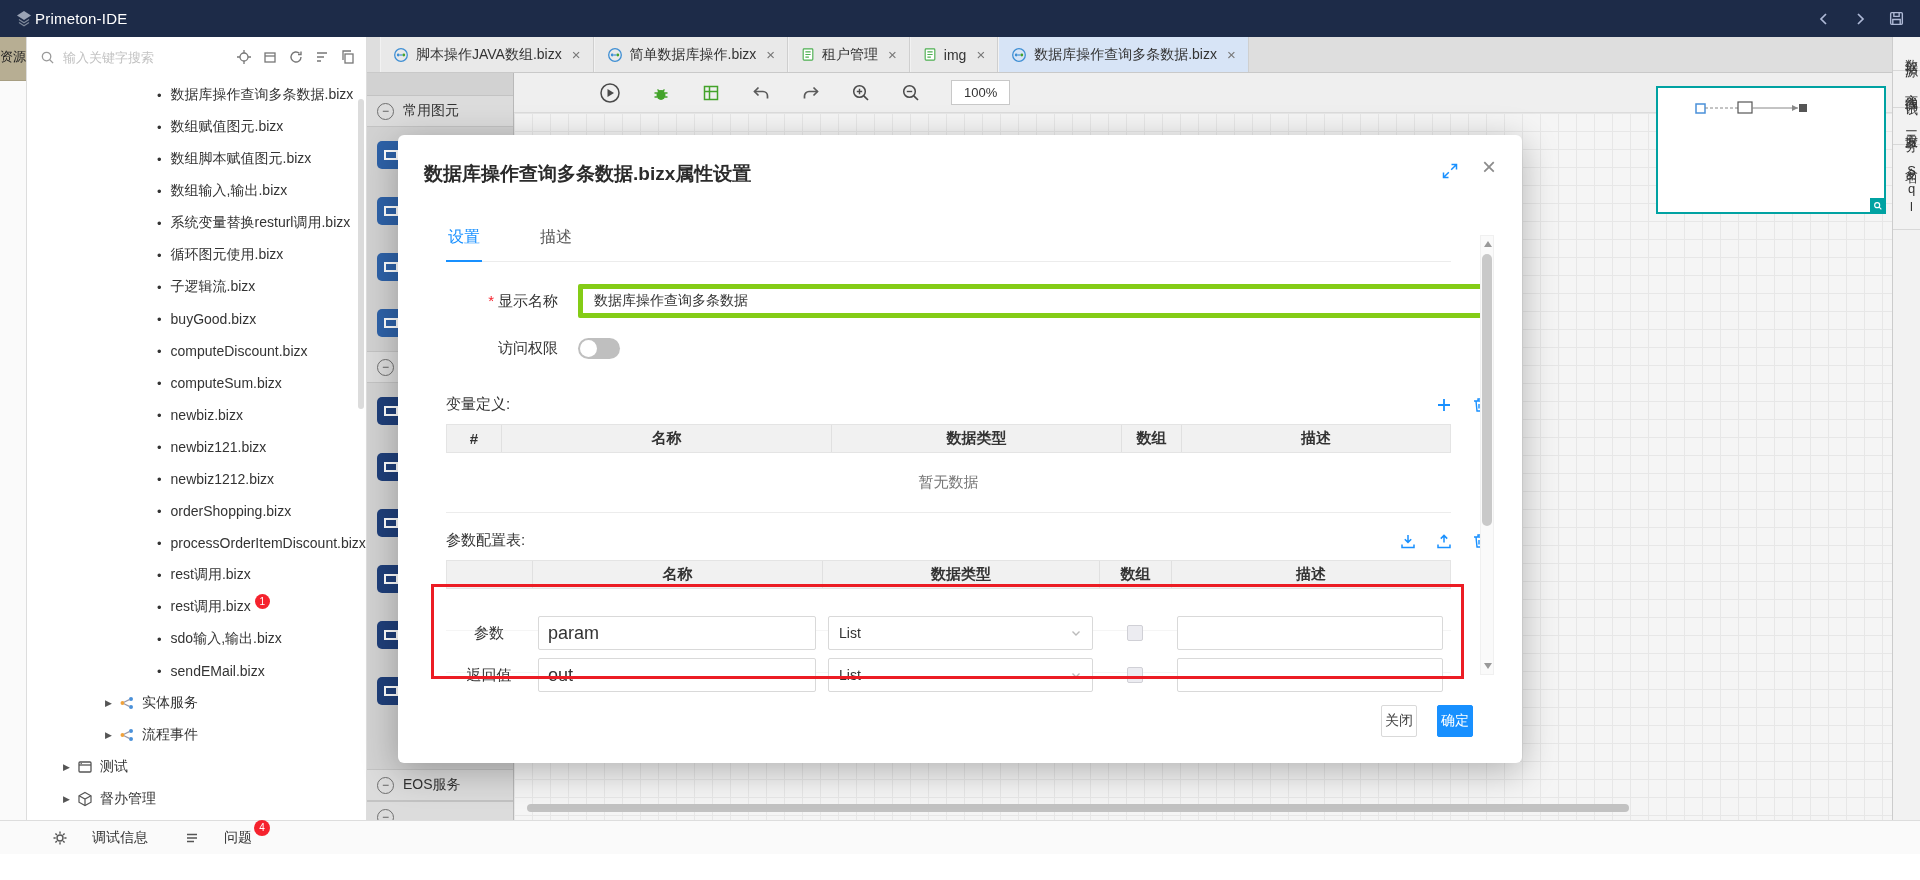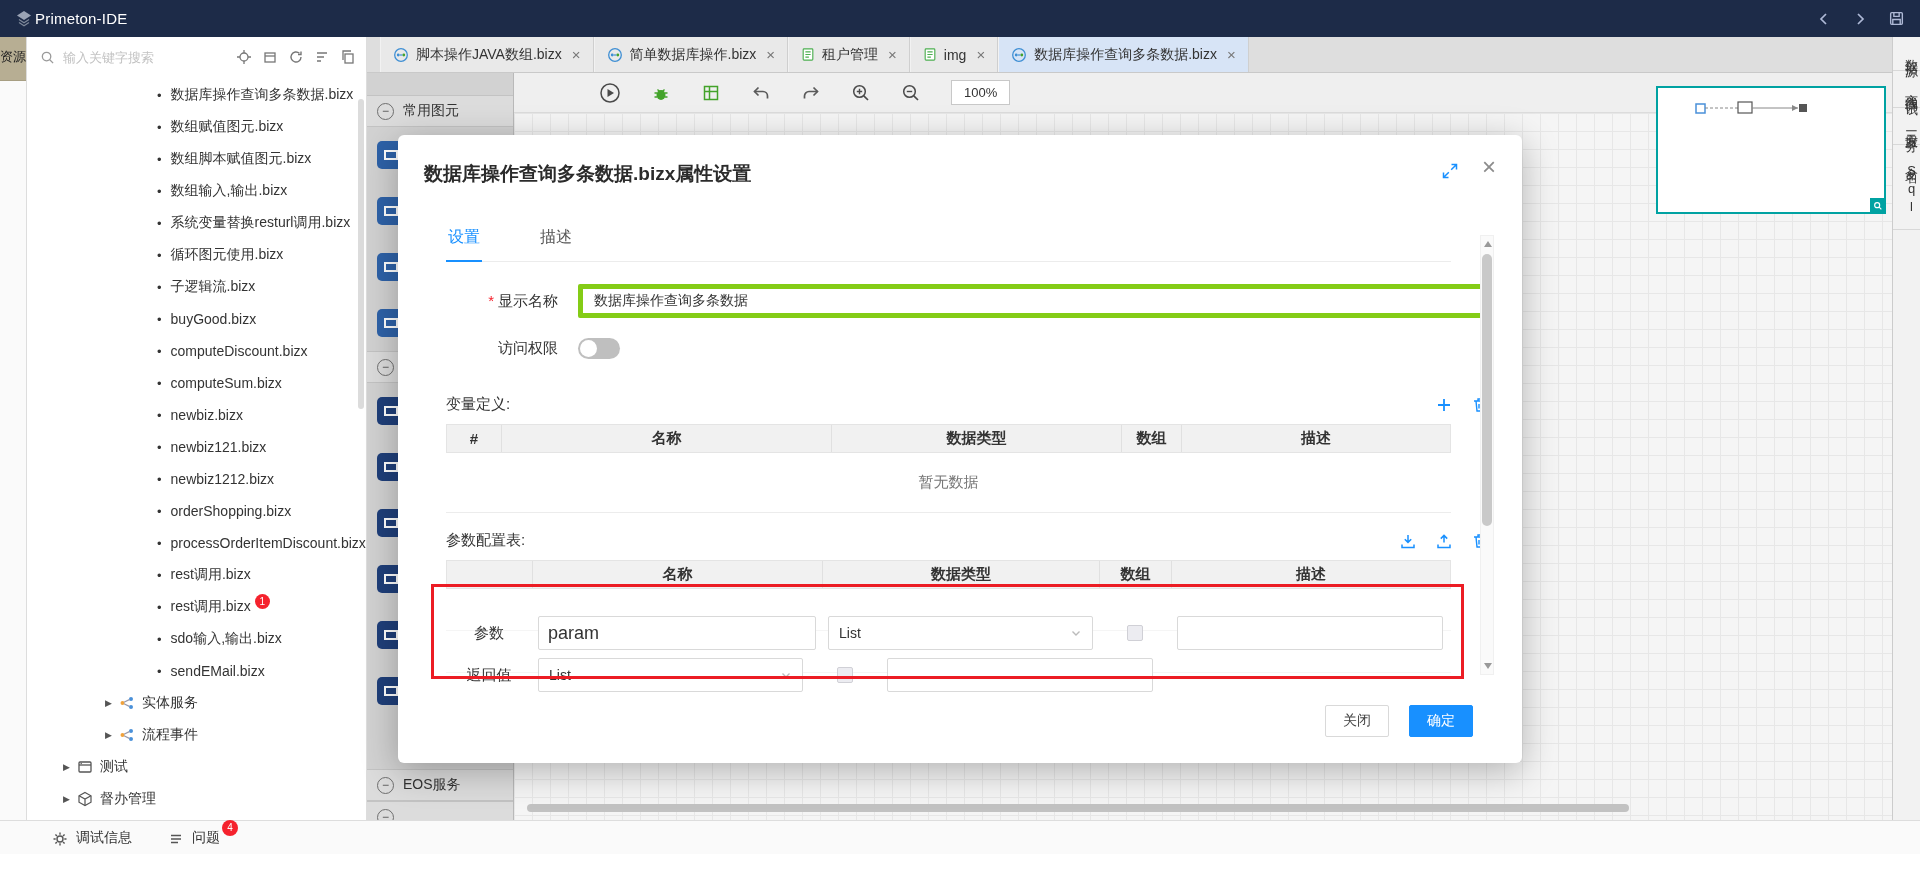--- a/index.html
+++ b/index.html
@@ -76,21 +76,21 @@
   .minimap-handle { position:absolute; right:-2px; bottom:-2px; width:16px; height:16px; background:#00a2a2; display:flex; align-items:center; justify-content:center; }
   .h-scrollbar { position:absolute; bottom:8px; left:13px; width:1102px; height:8px; background:#c2c2c2; border-radius:4px; z-index:3; }
 
   
   .right-strip { width:28px; background:#f2f2f2; border-left:1px solid #ccc; display:flex; flex-direction:column; }
   .strip-item { writing-mode:vertical-rl; text-orientation:upright; font-size:13px; color:#333; letter-spacing:3px;
     padding:12px 0; margin:0 auto; border-bottom:1px solid #d8d8d8; width:100%; text-align:center; }
 
   
   .bottom-bar { height:34px; background:#fafafa; border-top:1px solid #ddd; display:flex; align-items:center; gap:36px; padding-left:52px; font-size:14px; color:#333; }
-  .bottom-item { display:flex; align-items:flex-end; gap:8px; position:relative; }
+  .bottom-item { display:flex; align-items:center; gap:24px; position:relative; }
   .problems-badge { position:absolute; top:-9px; right:-18px; min-width:16px; height:16px; background:#f5222d; color:#fff;
     border-radius:9px; font-size:10px; display:flex; align-items:center; justify-content:center; padding:0 4px; }
   .status-bar { height:26px; background:#f0f0f0; border-top:1px solid #d5d5d5; display:flex; align-items:center; padding-left:14px; font-size:13px; color:#333; }
 
   
   .dialog { position:absolute; left:398px; top:135px; width:1124px; height:628px; background:#fff; border-radius:6px;
     box-shadow:0 8px 36px rgba(0,0,0,.28); z-index:10; }
   .dialog-header { padding:26px 28px 0 26px; position:relative; }
   .dialog-title { font-size:19px; font-weight:600; color:#2b2b2b; }
   .dlg-expand { position:absolute; right:64px; top:28px; }
@@ -130,21 +130,21 @@
     align-items:center; justify-content:space-between; padding:0 10px; font-size:14px; color:#333; }
   .checkbox { width:16px; height:16px; border:1px solid #d0d0d6; background:#ececf1; border-radius:2px; margin:0 auto; }
   .red-rect { position:absolute; left:-15px; right:-13px; top:-5px; bottom:-6px; border:3px solid #ec1c24; pointer-events:none; z-index:5; }
 
   .dlg-scroll { position:absolute; right:28px; top:100px; bottom:88px; width:14px; background:#fafafa; border:1px solid #f0f0f0; }
   .scroll-arrow-up { position:absolute; top:5px; left:3px; width:0; height:0; border-left:4px solid transparent; border-right:4px solid transparent; border-bottom:6px solid #999; }
   .scroll-arrow-down { position:absolute; bottom:5px; left:3px; width:0; height:0; border-left:4px solid transparent; border-right:4px solid transparent; border-top:6px solid #999; }
   .scroll-thumb { position:absolute; top:18px; left:1px; width:10px; height:62%; background:#c9c9c9; border-radius:5px; }
 
   .dialog-footer { position:absolute; right:49px; bottom:26px; display:flex; gap:20px; }
-  .btn { height:32px; padding:0 17px; border-radius:2px; font-size:14px; display:flex; align-items:center; }
+  .btn { height:32px; padding:0 3px; border-radius:2px; font-size:14px; display:flex; align-items:center; }
   .btn-close { background:#fff; border:1px solid #d9d9d9; color:#444; }
   .btn-confirm { background:#1890ff; border:1px solid #1890ff; color:#fff; }
 
   svg { display:block; }
 </style>
 </head>
 <body>
 
 <div id="app">
 
@@ -691,20 +691,23 @@
             <div class="p-cell pc3">
                 <span class="checkbox"></span>
               </div>
             <div class="p-cell pc4">
                 <input class="cell-input" value="" style="">
               </div>
           </div>
 
           <div class="p-row">
             <div class="p-cell c-label pc0">返回值</div>
+            <div class="p-cell pc1">
+                <input class="cell-input" value="out" style="">
+              </div>
             <div class="p-cell pc2">
               <span class="select">
                 <span>List</span>
                 <svg width="12" height="12" viewBox="0 0 12 12">
                     <path d="M2.5 4.5 L6 8 L9.5 4.5" fill="none" stroke="#bbb" stroke-width="1.4"></path>
                   </svg>
               </span>
             </div>
             <div class="p-cell pc3">
                 <span class="checkbox"></span>

